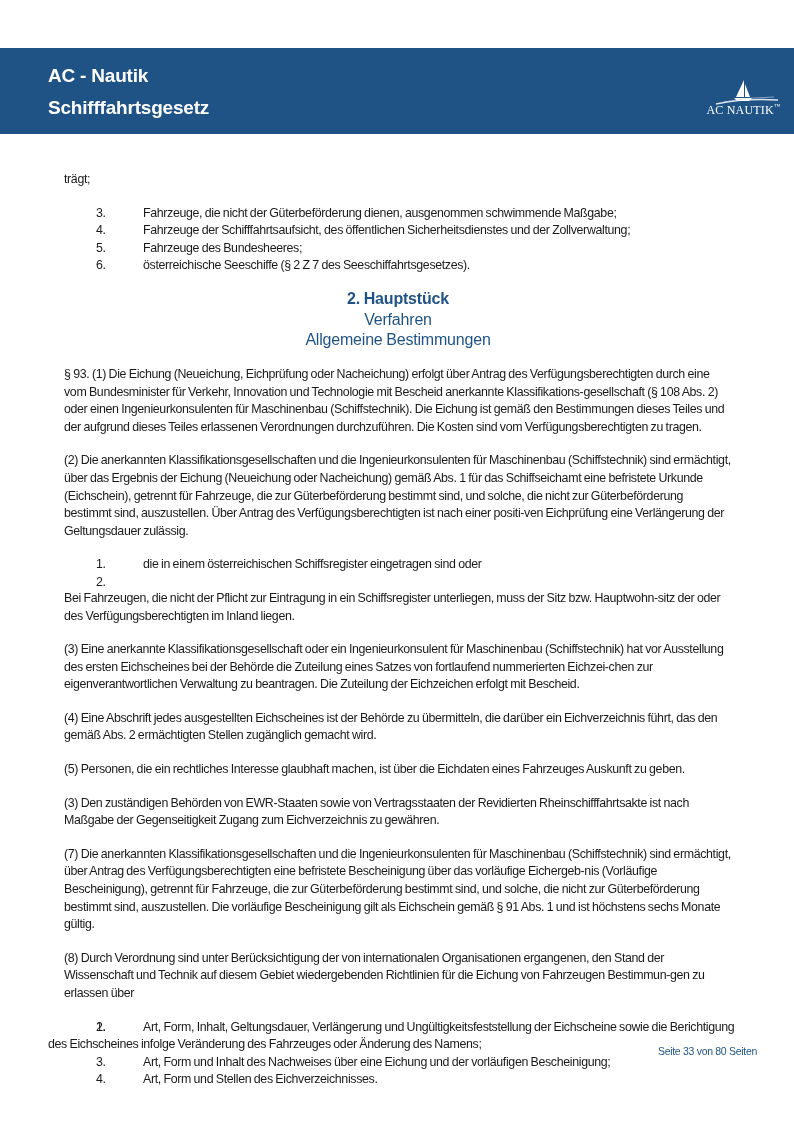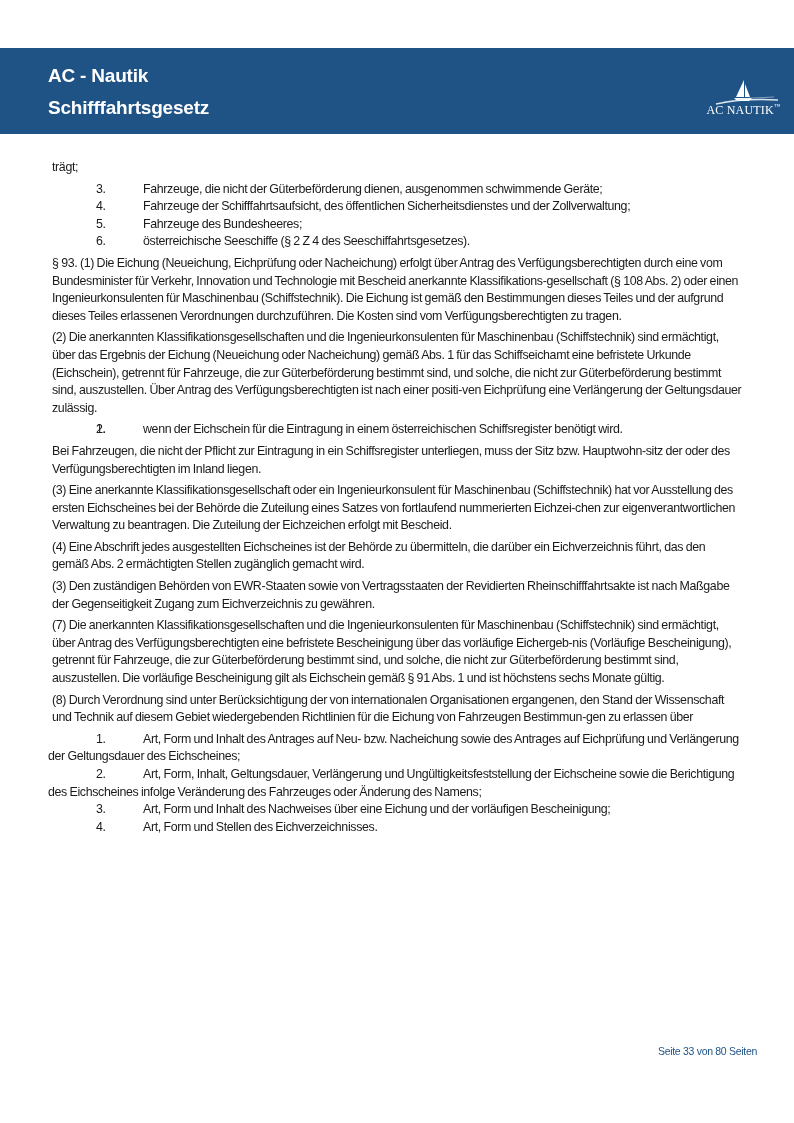--- a/index.html
+++ b/index.html
@@ -11,21 +11,21 @@
   .header .t1 { top: 17px; text-align: right; }
   .header .t2 { top: 49px; }
   .logo { position: absolute; right: 14px; top: 30px; width: 80px; height: 42px; }
   .logo .txt { position: absolute; right: 0; bottom: 2px; color: #ffffff; font-family: "Liberation Serif", serif;
          font-size: 12px; letter-spacing: 0.2px; white-space: nowrap; }
   .logo svg { position: absolute; left: 14px; top: 0; }
 
   .content { position: absolute; left: 48px; top: 155px; width: 700px;
              font-family: "Liberation Sans", sans-serif; font-size: 12.4px; line-height: 17.6px;
              letter-spacing: -0.35px; word-spacing: -0.5px; }
-  .content p { margin: 4px; }
+  .content p { margin: 16px; }
   .item { position: relative; padding-left: 95px; }
   .item .num { position: absolute; left: 48px; top: 0; }
   .item.wrap { padding-left: 0; text-indent: 95px; }
   .item.wrap .num { text-indent: 0; }
 
   .headings { text-align: center; color: #1f5386; margin-top: 13px; }
   .headings .h1 { font-weight: bold; font-size: 16px; line-height: 22px; letter-spacing: -0.2px; }
   .headings .h2 { font-size: 16px; line-height: 20px; letter-spacing: -0.2px; }
   .headings .h3 { font-size: 16px; line-height: 20px; letter-spacing: -0.2px; margin-bottom: 2px; }
 
@@ -47,41 +47,47 @@
       <path d="M10,24 Q34,19 60,19" stroke="#cfdceb" stroke-width="0.8" fill="none" opacity="0.7"></path>
     </svg>
     <div class="txt"><span>AC NAUTIK</span><span style="font-size:6px;vertical-align:top;">™</span></div>
   </div>
 </div>
 
 <div class="content">
   <p>trägt;</p>
 
   <div>
-    <div class="item"><span class="num">3.</span><span>Fahrzeuge, die nicht der Güterbeförderung dienen, ausgenommen schwimmende Geräte;</span></div>
+    <div class="item"><span class="num">3.</span><span>Fahrzeuge, die nicht der Güterbeförderung dienen, ausgenommen schwimmende Maßgabe;</span></div>
     <div class="item"><span class="num">4.</span><span>Fahrzeuge der Schifffahrtsaufsicht, des öffentlichen Sicherheitsdienstes und der Zollverwaltung;</span></div>
     <div class="item"><span class="num">5.</span><span>Fahrzeuge des Bundesheeres;</span></div>
-    <div class="item"><span class="num">6.</span><span>österreichische Seeschiffe (§ 2 Z 4 des Seeschiffahrtsgesetzes).</span></div>
+    <div class="item"><span class="num">6.</span><span>österreichische Seeschiffe (§ 2 Z 7 des Seeschiffahrtsgesetzes).</span></div>
   </div>
 
 
+  <div class="headings">
+    <div class="h1">2. Hauptstück</div>
+    <div class="h2">Verfahren</div>
+    <div class="h3">Allgemeine Bestimmungen</div>
+  </div>
 
   <p>§ 93. (1) Die Eichung (Neueichung, Eichprüfung oder Nacheichung) erfolgt über Antrag des Verfügungsberechtigten durch eine vom Bundesminister für Verkehr, Innovation und Technologie mit Bescheid anerkannte Klassifikations-gesellschaft (§ 108 Abs. 2) oder einen Ingenieurkonsulenten für Maschinenbau (Schiffstechnik). Die Eichung ist gemäß den Bestimmungen dieses Teiles und der aufgrund dieses Teiles erlassenen Verordnungen durchzuführen. Die Kosten sind vom Verfügungsberechtigten zu tragen.</p>
   <p>(2) Die anerkannten Klassifikationsgesellschaften und die Ingenieurkonsulenten für Maschinenbau (Schiffstechnik) sind ermächtigt, über das Ergebnis der Eichung (Neueichung oder Nacheichung) gemäß Abs. 1 für das Schiffseichamt eine befristete Urkunde (Eichschein), getrennt für Fahrzeuge, die zur Güterbeförderung bestimmt sind, und solche, die nicht zur Güterbeförderung bestimmt sind, auszustellen. Über Antrag des Verfügungsberechtigten ist nach einer positi-ven Eichprüfung eine Verlängerung der Geltungsdauer zulässig.</p>
   <div>
-    <div class="item"><span class="num">1.</span></div>
-    <div class="item"><span class="num">2.</span><span>wenn der Eichschein für die Eintragung in einem österreichischen Schiffsregister benötigt wird.</span></div>
+    <div class="item"><span class="num">1.</span><span>die in einem österreichischen Schiffsregister eingetragen sind oder</span></div>
+    <div class="item"><span class="num">2.</span></div>
   </div>
   <p>Bei Fahrzeugen, die nicht der Pflicht zur Eintragung in ein Schiffsregister unterliegen, muss der Sitz bzw. Hauptwohn-sitz der oder des Verfügungsberechtigten im Inland liegen.</p>
   <p>(3) Eine anerkannte Klassifikationsgesellschaft oder ein Ingenieurkonsulent für Maschinenbau (Schiffstechnik) hat vor Ausstellung des ersten Eichscheines bei der Behörde die Zuteilung eines Satzes von fortlaufend nummerierten Eichzei-chen zur eigenverantwortlichen Verwaltung zu beantragen. Die Zuteilung der Eichzeichen erfolgt mit Bescheid.</p>
   <p>(4) Eine Abschrift jedes ausgestellten Eichscheines ist der Behörde zu übermitteln, die darüber ein Eichverzeichnis führt, das den gemäß Abs. 2 ermächtigten Stellen zugänglich gemacht wird.</p>
+  <p>(5) Personen, die ein rechtliches Interesse glaubhaft machen, ist über die Eichdaten eines Fahrzeuges Auskunft zu geben.</p>
   <p>(3) Den zuständigen Behörden von EWR-Staaten sowie von Vertragsstaaten der Revidierten Rheinschifffahrtsakte ist nach Maßgabe der Gegenseitigkeit Zugang zum Eichverzeichnis zu gewähren.</p>
   <p>(7) Die anerkannten Klassifikationsgesellschaften und die Ingenieurkonsulenten für Maschinenbau (Schiffstechnik) sind ermächtigt, über Antrag des Verfügungsberechtigten eine befristete Bescheinigung über das vorläufige Eichergeb-nis (Vorläufige Bescheinigung), getrennt für Fahrzeuge, die zur Güterbeförderung bestimmt sind, und solche, die nicht zur Güterbeförderung bestimmt sind, auszustellen. Die vorläufige Bescheinigung gilt als Eichschein gemäß § 91 Abs. 1 und ist höchstens sechs Monate gültig.</p>
   <p>(8) Durch Verordnung sind unter Berücksichtigung der von internationalen Organisationen ergangenen, den Stand der Wissenschaft und Technik auf diesem Gebiet wiedergebenden Richtlinien für die Eichung von Fahrzeugen Bestimmun-gen zu erlassen über</p>
   <div>
-    <div class="item wrap"><span class="num" style="position: absolute; left: 48px;">1.</span><span>Art, Form und Inhalt des Antrages auf Neu- bzw. Nacheichung sowie des Antrages auf Eichprüfung und Verlängerung der Geltungsdauer des Eichscheines;</span></div>
+    <div class="item wrap"><span class="num" style="position: absolute; left: 48px;">1.</span></div>
     <div class="item wrap"><span class="num" style="position: absolute; left: 48px;">2.</span><span>Art, Form, Inhalt, Geltungsdauer, Verlängerung und Ungültigkeitsfeststellung der Eichscheine sowie die Berichtigung des Eichscheines infolge Veränderung des Fahrzeuges oder Änderung des Namens;</span></div>
     <div class="item"><span class="num">3.</span><span>Art, Form und Inhalt des Nachweises über eine Eichung und der vorläufigen Bescheinigung;</span></div>
     <div class="item"><span class="num">4.</span><span>Art, Form und Stellen des Eichverzeichnisses.</span></div>
   </div>
 </div>
 
 <div class="footer">Seite 33 von 80 Seiten</div>
 
 </body></html>

